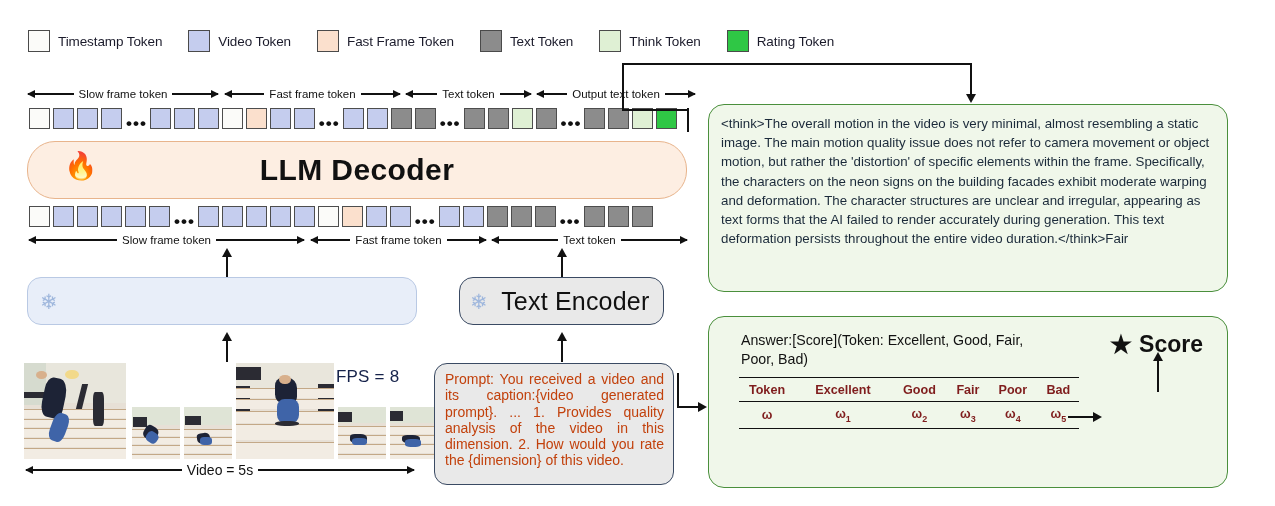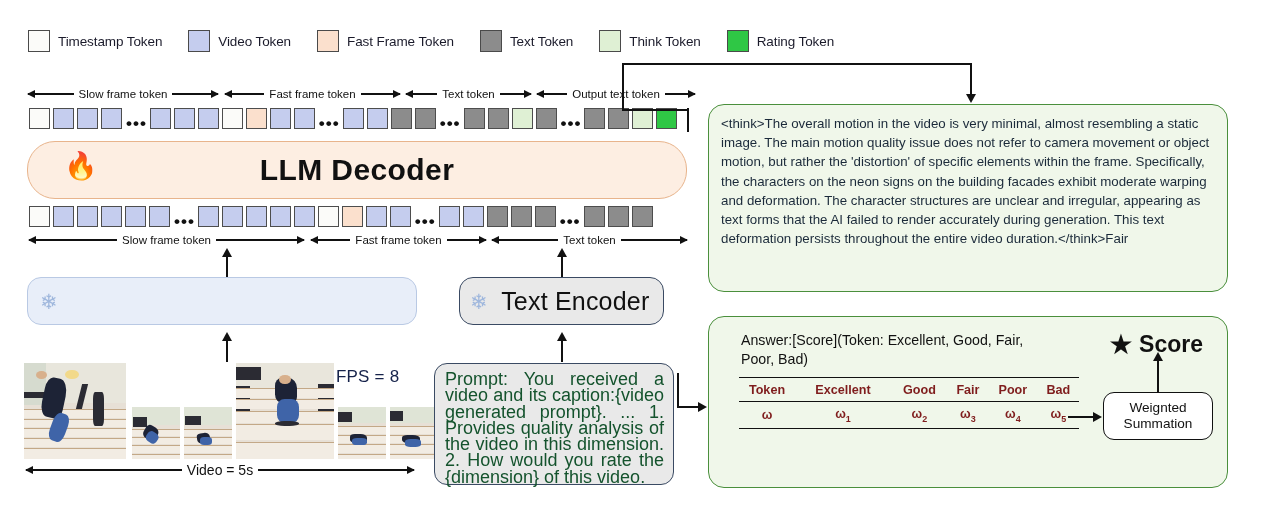--- a/index.html
+++ b/index.html
@@ -185,23 +185,23 @@
   #prompt-box {
     position: absolute;
     left: 434px; top: 363px;
     width: 240px; height: 122px;
     background: #e9e9e9;
     border: 1.8px solid #3a4a63;
     border-radius: 13px;
     padding: 7px 9px 5px 10px;
   }
   #prompt-text {
-    font-size: 18px;
+    font-size: 14px;
     line-height: 16.3px;
-    color: #14532d;
+    color: #c2410c;
     text-align: justify;
     text-justify: inter-word;
   }
 
   
   #video-strip {
     position: absolute;
     left: 24px; top: 363px;
     width: 400px; height: 96px;
   }
@@ -611,19 +611,16 @@
         <td><span>ω</span><span class="sub">3</span></td>
         <td><span>ω</span><span class="sub">4</span></td>
         <td><span>ω</span><span class="sub">5</span></td>
       </tr>
     </tbody>
       </table>
   </div>
 
   <div class="hline arrow-right" style="left:1068px; top:416px; width:26px;"></div>
 
-  <div id="weighted-sum">
-    <span>Weignted Summation</span>
-  </div>
 
   <div class="vline arrow-up" style="left:1157px; top:360px; height:32px;"></div>
 
 </div>
 
 </body></html>

